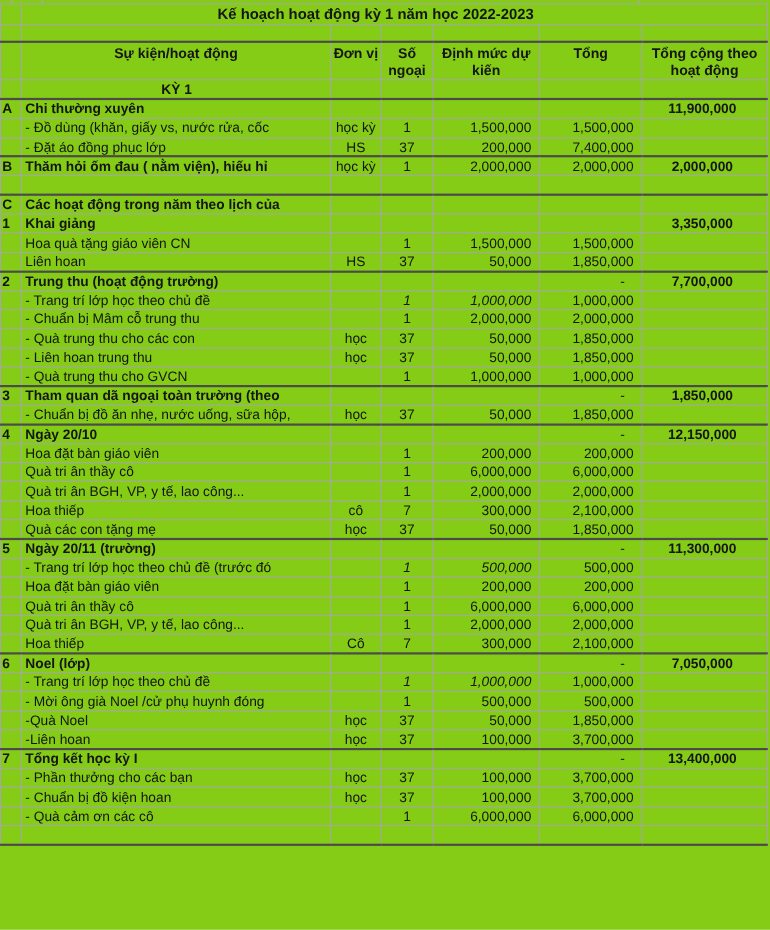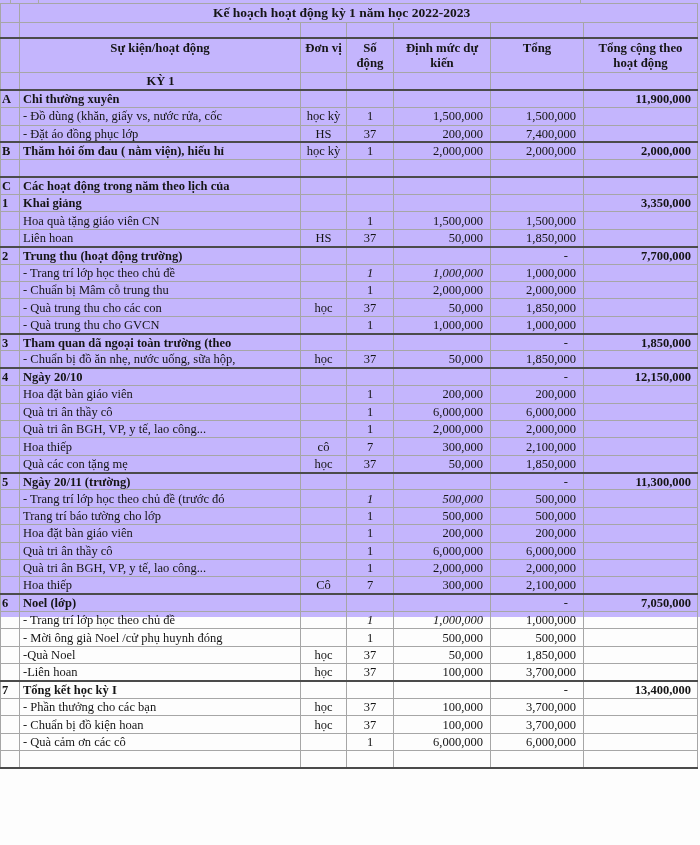--- a/index.html
+++ b/index.html
@@ -1,19 +1,19 @@
 <!DOCTYPE html>
 <html><head>
 <meta charset="utf-8">
 <style>
   html,body{margin:0;padding:0;}
   body{width:700px;height:845px;background:#fdfdfd;overflow:hidden;}
   .page{
-    position:relative;width:700px;height:617px;background:#c4b5fd;
-    font-family:Liberation Serif, serif;color:#151515;
+    position:relative;width:700px;height:845px;background:#84cc16;
+    font-family:Liberation Sans, sans-serif;color:#151515;
   }
   .stub{position:absolute;top:0;width:1px;height:3px;background:#a8a8a8;}
   table{
     position:absolute;left:0;top:3px;width:697px;
     border-collapse:collapse;table-layout:fixed;
   }
   td{
     border:1px solid #a6a6a6;
     overflow:hidden;white-space:nowrap;
     font-size:12.5px;line-height:1.12;
@@ -33,21 +33,21 @@
   tr.header-row td{border-top:2px solid #4b4b4b;}
   tr.ky-row td.name{text-align:center;font-weight:bold;}
   tr.section td.name, tr.section td.lbl, tr.section td.grand{font-weight:bold;}
   tr.thick td{border-top:2px solid #4b4b4b;}
   tr.last td{border-bottom:2px solid #4b4b4b;}
   td.lbl{font-weight:bold;text-align:left;padding:0 0 0 1px;}
   td.name{text-align:left;padding-left:3px;}
   td.unit{text-align:center;}
   td.qty{text-align:center;}
   td.num{text-align:right;padding-right:7px;}
-  td.grand{text-align:right;padding-right:6px;font-weight:bold;}
+  td.grand{text-align:center;padding-right:6px;font-weight:bold;}
   td.dash{padding-right:15px;}
   td.it{font-style:italic;}
 </style>
 </head>
 <body>
 
 <div class="page">
   <div class="stub" style="left:10px"></div>
   <div class="stub" style="left:38px"></div>
   <div class="stub" style="left:580px"></div>
@@ -73,21 +73,21 @@
         <td></td>
           <td></td>
         <td></td>
           <td></td>
         <td></td>
       </tr>
       <tr class="header-row">
         <td></td>
         <td>Sự kiện/hoạt động</td>
         <td>Đơn vị</td>
-        <td>Số động</td>
+        <td>Số ngoại</td>
         <td>Định mức dự kiến</td>
         <td>Tổng</td>
         <td>Tổng cộng theo hoạt động</td>
       </tr>
       <tr class="ky-row">
         <td class="lbl"></td>
         <td class="name">KỲ 1</td>
         <td></td>
           <td></td>
         <td></td>
@@ -207,20 +207,29 @@
           <td class="lbl"></td>
           <td class="name">- Quà trung thu cho các con</td>
           <td class="unit">học</td>
           <td class="qty">37</td>
           <td class="num">50,000</td>
           <td class="num">1,850,000</td>
           <td class="grand"></td>
         </tr>
         <tr>
           <td class="lbl"></td>
+          <td class="name">- Liên hoan trung thu</td>
+          <td class="unit">học</td>
+          <td class="qty">37</td>
+          <td class="num">50,000</td>
+          <td class="num">1,850,000</td>
+          <td class="grand"></td>
+        </tr>
+        <tr>
+          <td class="lbl"></td>
           <td class="name">- Quà trung thu cho GVCN</td>
           <td class="unit"></td>
           <td class="qty">1</td>
           <td class="num">1,000,000</td>
           <td class="num">1,000,000</td>
           <td class="grand"></td>
         </tr>
         <tr class="section thick">
           <td class="lbl">3</td>
           <td class="name">Tham quan dã ngoại toàn trường (theo</td>
@@ -306,29 +315,20 @@
           <td class="lbl"></td>
           <td class="name">- Trang trí lớp học theo chủ đề (trước đó</td>
           <td class="unit"></td>
           <td class="qty it">1</td>
           <td class="num it">500,000</td>
           <td class="num">500,000</td>
           <td class="grand"></td>
         </tr>
         <tr>
           <td class="lbl"></td>
-          <td class="name">Trang trí báo tường cho lớp</td>
-          <td class="unit"></td>
-          <td class="qty">1</td>
-          <td class="num">500,000</td>
-          <td class="num">500,000</td>
-          <td class="grand"></td>
-        </tr>
-        <tr>
-          <td class="lbl"></td>
           <td class="name">Hoa đặt bàn giáo viên</td>
           <td class="unit"></td>
           <td class="qty">1</td>
           <td class="num">200,000</td>
           <td class="num">200,000</td>
           <td class="grand"></td>
         </tr>
         <tr>
           <td class="lbl"></td>
           <td class="name">Quà tri ân thầy cô</td>

